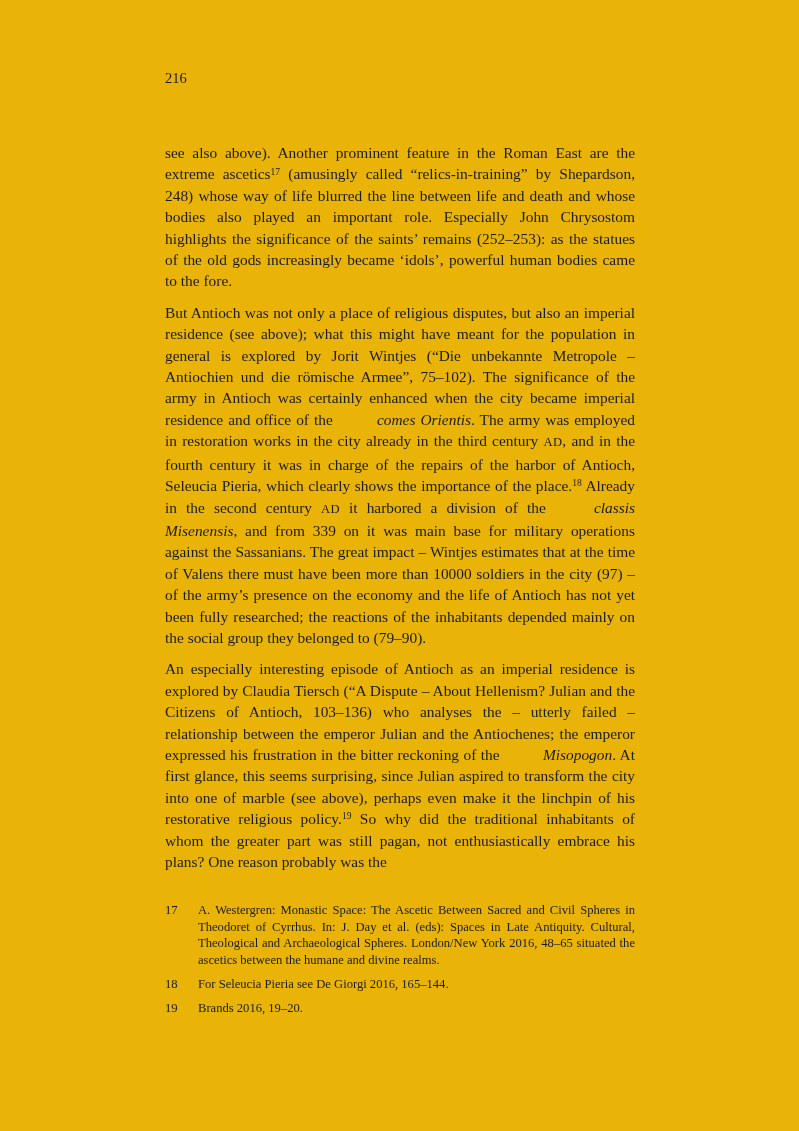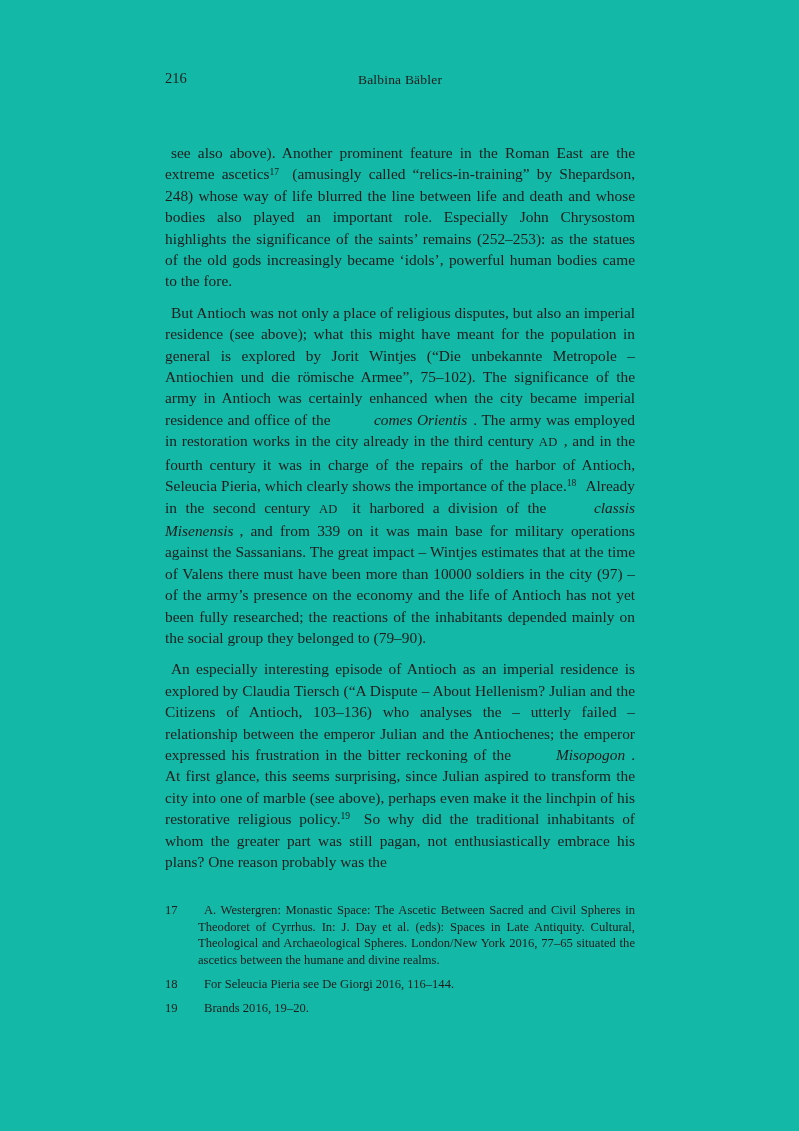--- a/index.html
+++ b/index.html
@@ -5,21 +5,21 @@
   html, body {
     margin: 0;
     padding: 0;
     background: #e8e8e8;
   }
   .page {
     position: relative;
     width: 799px;
     height: 1131px;
     margin: 0 auto;
-    background: #14b8a6;
+    background: #eab308;
     font-family: "Liberation Serif", "DejaVu Serif", serif;
     color: #1c1c1c;
     overflow: hidden;
   }
   .content {
     position: absolute;
     left: 165px;
     top: 70px;
     width: 470px;
   }
@@ -49,21 +49,21 @@
     text-align: justify;
     hyphens: auto;
     -webkit-hyphens: auto;
   }
   .paragraph {
     margin: 0 0 10px 0;
   }
   .paragraph:last-child {
     margin-bottom: 0;
   }
-  .run-n { font-style: normal; margin-left: 6px; }
+  .run-n { font-style: normal; }
   .run-i { font-style: italic; margin-left: 39px; }
   .run-sup {
     font-size: 0.62em;
     position: relative;
     top: -0.5em;
     line-height: 0;
   }
   .run-sc {
     font-size: 0.82em;
     letter-spacing: 0.3px;
@@ -91,37 +91,36 @@
   }
 </style>
 </head>
 <body>
 
 <div class="page">
   <div class="content">
 
     <div class="page-header">
       <span class="page-number">216</span>
-      <span class="running-head">Balbina Bäbler</span>
     </div>
 
     <div class="body-text">
       <p class="paragraph"><span class="run-n">see also above). Another prominent feature in the Roman East are the extreme ascetics</span><span class="run-sup">17</span><span class="run-n"> (amusingly called “relics-in-training” by Shepardson, 248) whose way of life blurred the line between life and death and whose bodies also played an important role. Especially John Chrysostom highlights the significance of the saints’ remains (252–253): as the statues of the old gods increasingly became ‘idols’, powerful human bodies came to the fore.</span></p>
       <p class="paragraph"><span class="run-n">But Antioch was not only a place of religious disputes, but also an imperial residence (see above); what this might have meant for the population in general is explored by Jorit Wintjes (“Die unbekannte Metropole – Antiochien und die römische Armee”, 75–102). The significance of the army in Antioch was certainly enhanced when the city became imperial residence and office of the </span><span class="run-i">comes Orientis</span><span class="run-n">. The army was employed in restoration works in the city already in the third century </span><span class="run-sc">AD</span><span class="run-n">, and in the fourth century it was in charge of the repairs of the harbor of Antioch, Seleucia Pieria, which clearly shows the importance of the place.</span><span class="run-sup">18</span><span class="run-n"> Already in the second century </span><span class="run-sc">AD</span><span class="run-n"> it harbored a division of the </span><span class="run-i">classis Misenensis</span><span class="run-n">, and from 339 on it was main base for military operations against the Sassanians. The great impact – Wintjes estimates that at the time of Valens there must have been more than 10000 soldiers in the city (97) – of the army’s presence on the economy and the life of Antioch has not yet been fully researched; the reactions of the inhabitants depended mainly on the social group they belonged to (79–90).</span></p>
       <p class="paragraph"><span class="run-n">An especially interesting episode of Antioch as an imperial residence is explored by Claudia Tiersch (“A Dispute – About Hellenism? Julian and the Citizens of Antioch, 103–136) who analyses the – utterly failed – relationship between the emperor Julian and the Antiochenes; the emperor expressed his frustration in the bitter reckoning of the </span><span class="run-i">Misopogon</span><span class="run-n">. At first glance, this seems surprising, since Julian aspired to transform the city into one of marble (see above), perhaps even make it the linchpin of his restorative religious policy.</span><span class="run-sup">19</span><span class="run-n"> So why did the traditional inhabitants of whom the greater part was still pagan, not enthusiastically embrace his plans? One reason probably was the</span></p>
     </div>
 
     <div class="footnotes">
       <div class="footnote">
         <span class="footnote-number">17</span>
-        <span class="footnote-text"><span class="run-n">A. Westergren: Monastic Space: The Ascetic Between Sacred and Civil Spheres in Theodoret of Cyrrhus. In: J. Day et al. (eds): Spaces in Late Antiquity. Cultural, Theological and Archaeological Spheres. London/New York 2016, 77–65 situated the ascetics between the humane and divine realms.</span></span>
+        <span class="footnote-text"><span class="run-n">A. Westergren: Monastic Space: The Ascetic Between Sacred and Civil Spheres in Theodoret of Cyrrhus. In: J. Day et al. (eds): Spaces in Late Antiquity. Cultural, Theological and Archaeological Spheres. London/New York 2016, 48–65 situated the ascetics between the humane and divine realms.</span></span>
       </div>
       <div class="footnote">
         <span class="footnote-number">18</span>
-        <span class="footnote-text"><span class="run-n">For Seleucia Pieria see De Giorgi 2016, 116–144.</span></span>
+        <span class="footnote-text"><span class="run-n">For Seleucia Pieria see De Giorgi 2016, 165–144.</span></span>
       </div>
       <div class="footnote">
         <span class="footnote-number">19</span>
         <span class="footnote-text"><span class="run-n">Brands 2016, 19–20.</span></span>
       </div>
     </div>
 
   </div>
 </div>
 

